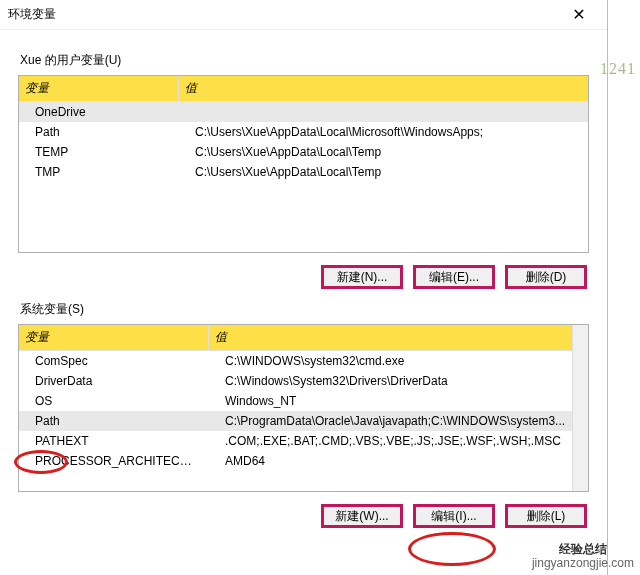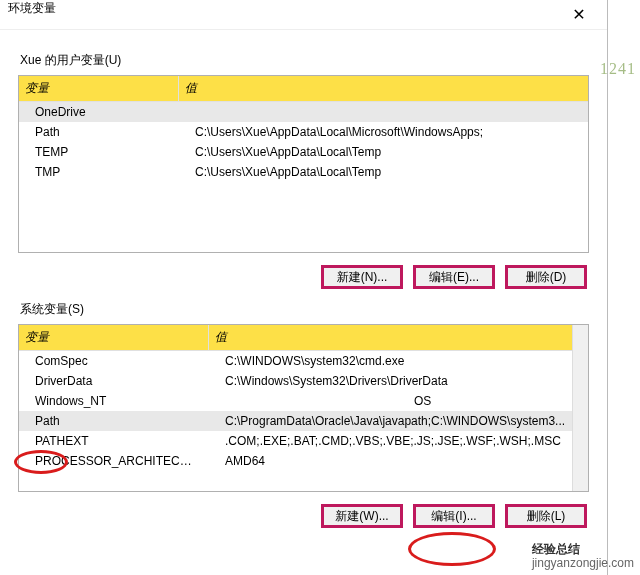--- a/index.html
+++ b/index.html
@@ -1,18 +1,18 @@
 <!DOCTYPE html>
 <html><head>
 <meta charset="utf-8">
 <style>
 * { box-sizing: border-box; margin: 0; padding: 0; font-family: "Microsoft YaHei", "Segoe UI", sans-serif; font-size: 12px; }
 body { background: #fff; width: 640px; height: 575px; position: relative; }
 .dialog { width: 608px; height: 575px; background: #fff; border-right: 1px solid #bbb; position: relative; }
-.titlebar { height: 30px; display: flex; padding: 0 8px; border-bottom: 1px solid #eee; }
+.titlebar { height: 30px; display: flex; align-items: center; padding: 0 8px; border-bottom: 1px solid #eee; }
 .titlebar .title { flex: 1; font-size: 12px; }
 .close-btn { width: 40px; height: 28px; display: flex; align-items: center; justify-content: center; font-size: 16px; cursor: pointer; }
 .content { padding: 10px 18px 0 18px; }
 .section-label { font-size: 12px; margin: 12px 0 6px 2px; }
 .table-wrap { border: 1px solid #b0b0b0; background: #fff; }
 .table-head { display: flex; background: #fde047; border-bottom: 1px solid #e0e0e0; font-style: italic; }
 .table-head .cell { padding: 4px 6px; font-size: 12px; color: #000; }
 .table-head .cell.var { width: 160px; border-right: 1px solid #e0e0e0; }
 .table-head .cell.val { flex: 1; }
 .table-body { }
@@ -24,21 +24,21 @@
 .user-table .table-body { height: 150px; }
 .sys-table .table-body { height: 140px; }
 .btn-row { display: flex; justify-content: flex-end; gap: 10px; margin: 12px 2px 6px 0; }
 .btn { min-width: 82px; height: 24px; background: #f0f0f0; border: 3px solid #be185d; font-size: 12px; cursor: pointer; padding: 0 10px; }
 .scroll-hint { position: absolute; right: 1px; top: 1px; bottom: 1px; width: 16px; background: #f0f0f0; border-left: 1px solid #ddd; }
 .sys-wrap-outer { position: relative; }
 .circle-red { border: 3px solid #d91c1c; border-radius: 50%; position: absolute; pointer-events: none; }
 .circle1 { width: 54px; height: 24px; left: 14px; top: 450px; border-radius: 50%/50%; }
 .circle2 { width: 88px; height: 34px; left: 408px; top: 532px; }
 .watermark1 { position: absolute; right: 4px; top: 60px; color: #4d7c0f; font-size: 16px; opacity: 0.5; font-family: serif; letter-spacing: 1px; }
-.watermark2 { position: absolute; right: 6px; bottom: 6px; font-family: "STKaiti", "KaiTi", serif; font-size: 22px; font-weight: bold; color: #333; line-height: 1; text-align: left;}
+.watermark2 { position: absolute; right: 6px; bottom: 6px; font-family: "STKaiti", "KaiTi", serif; font-size: 22px; font-weight: bold; color: #333; line-height: 1; text-align: center;}
 .watermark2 .url { font-size: 12px; font-family: sans-serif; color: #666; font-weight: normal; display: block; }
 .sys-table .row .cell.var { width: 190px; }
 .sys-table .table-head .cell.var { width: 190px; }
 </style>
 </head>
 <body>
 
 <div class="dialog">
   <div class="titlebar">
     <div class="title">环境变量</div>
@@ -87,22 +87,22 @@
         <div class="table-body" id="sys-rows">
             <div class="row">
               <div class="cell var">ComSpec</div>
               <div class="cell val">C:\WINDOWS\system32\cmd.exe</div>
             </div>
             <div class="row">
               <div class="cell var">DriverData</div>
               <div class="cell val">C:\Windows\System32\Drivers\DriverData</div>
             </div>
             <div class="row">
+              <div class="cell var">OS</div>
               <div class="cell val">Windows_NT</div>
-              <div class="cell var">OS</div>
             </div>
             <div class="row selected">
               <div class="cell var">Path</div>
               <div class="cell val">C:\ProgramData\Oracle\Java\javapath;C:\WINDOWS\system3...</div>
             </div>
             <div class="row">
               <div class="cell var">PATHEXT</div>
               <div class="cell val">.COM;.EXE;.BAT;.CMD;.VBS;.VBE;.JS;.JSE;.WSF;.WSH;.MSC</div>
             </div>
             <div class="row">

